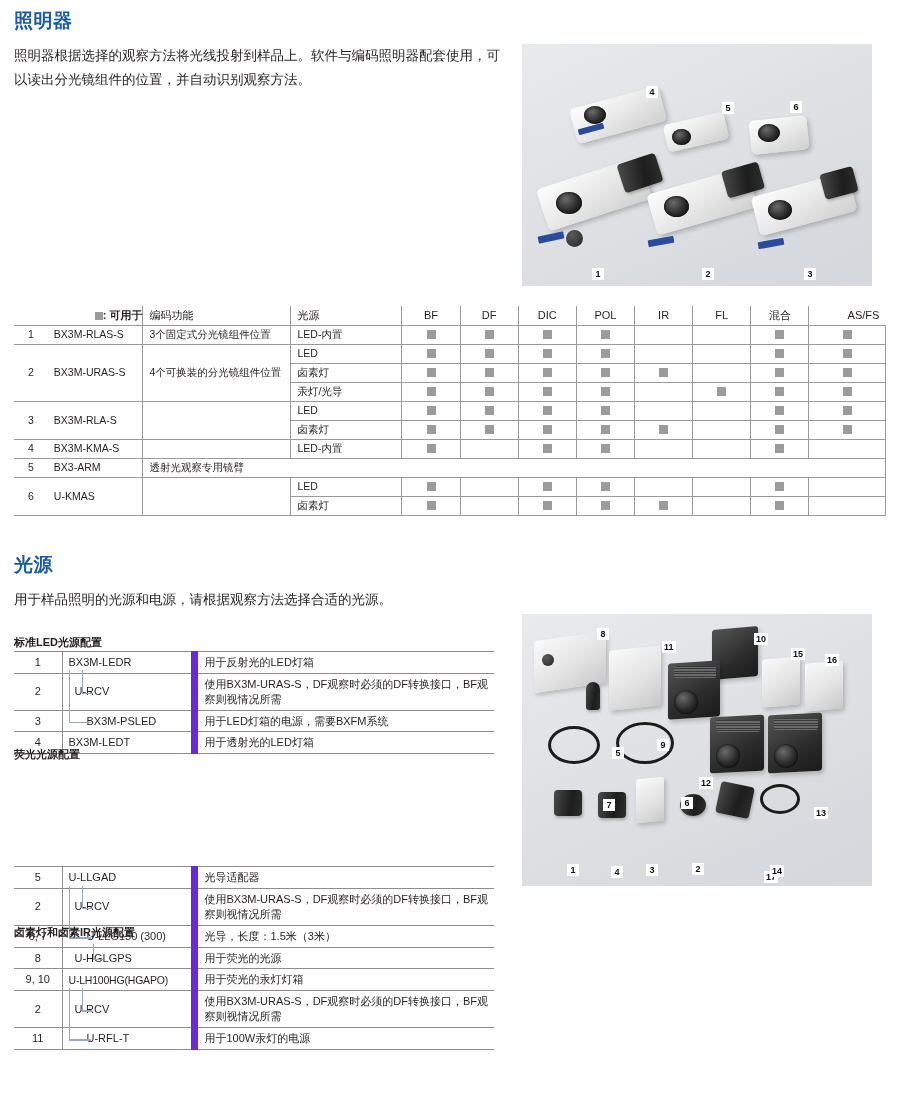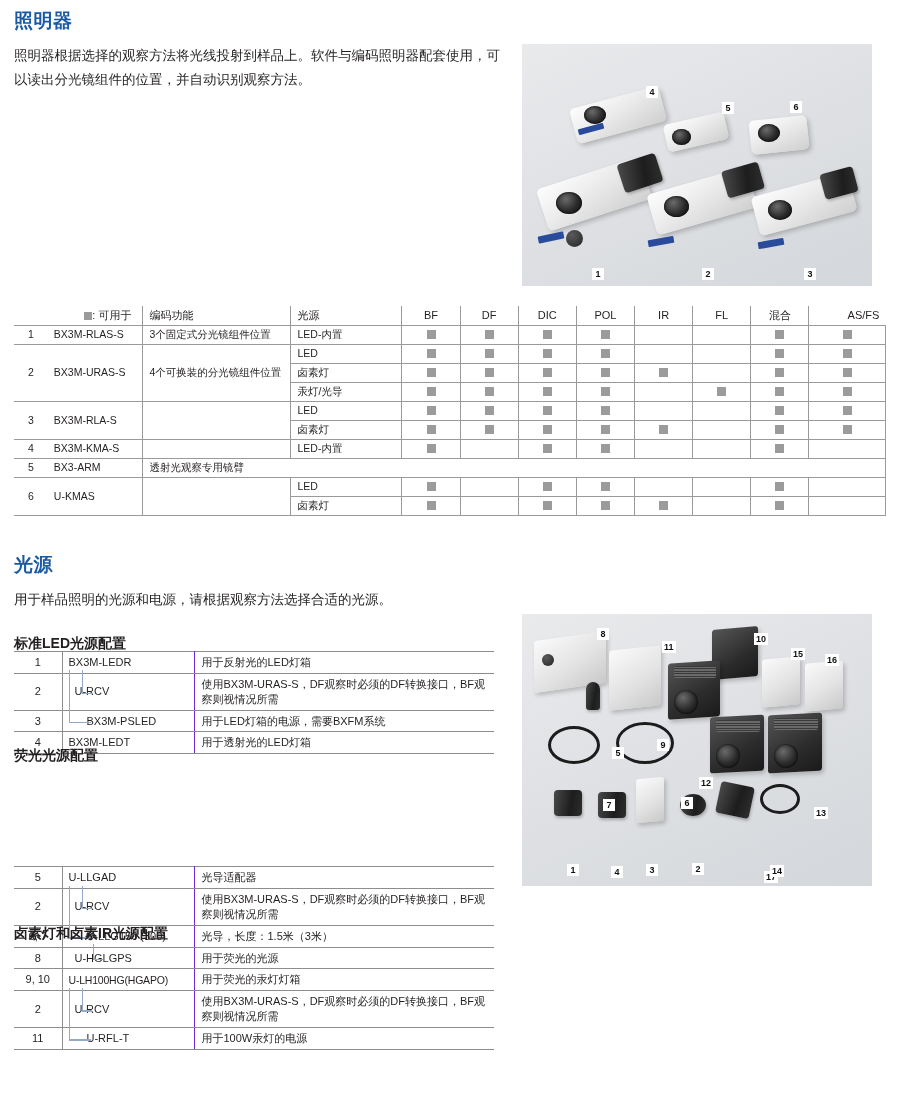--- a/index.html
+++ b/index.html
@@ -21,21 +21,21 @@
     font-weight:bold;
     letter-spacing:.5px;
   }
   .sec-desc {
     font-size:13.5px;
     line-height:1.75;
     color:#231f20;
     font-weight:500;
   }
   .sub-title {
-    font-size:14px;
+    font-size:11px;
     font-weight:bold;
     color:#231f20;
     margin-bottom:10px;
   }
 
   
   table { border-collapse:collapse; }
   .tbl td, .tbl th {
     border-top:1px solid #8d8d8d;
     border-bottom:1px solid #8d8d8d;
@@ -60,21 +60,21 @@
     line-height:1.15;
   }
   #tbl-illum .vl { border-left:1px solid #9a9a9a; }
   #tbl-illum .vr { border-right:1px solid #9a9a9a; }
   #tbl-illum thead td { font-size:11px; }
   #tbl-illum .c-no    { width:32px;  text-align:center; }
   #tbl-illum .c-model { width:90px;  padding-left:6px; }
   #tbl-illum .c-func  { width:140px; padding-left:6px; line-height:1.3; }
   #tbl-illum .c-src   { width:105px; padding-left:6px; }
   #tbl-illum .c-mk    { width:55px;  text-align:center; }
-  #tbl-illum .hdr-avail { text-align:right; padding-right:11px; }
+  #tbl-illum .hdr-avail { text-align:right; padding-right:0;font-weight:bold; }
   .swatch {
     display:inline-block; width:9px; height:9px;
     background:#9b9b9b; vertical-align:-1px;
   }
   .swatch-sm {
     display:inline-block; width:8px; height:8px;
     background:#9b9b9b; vertical-align:middle;
   }
 
   
@@ -89,21 +89,21 @@
     padding:3px 5px;
     line-height:1.35;
   }
   .cfg .c-no {
     width:48px; text-align:center;
     border-right:1px solid #8d8d8d;
   }
   .cfg .c-name {
     width:132px;
     position:relative;
-    border-right:1px solid #6d28d9;
+    border-right:7px solid #6d28d9;
     padding-left:6px;
     white-space:nowrap;
   }
   .cfg .c-desc { padding-left:7px; }
   .cfg .name-ind1 { padding-left:24px; }
   .cfg .name-ind2 { padding-left:12px; }
   .cfg .nm-tight { letter-spacing:-0.2px; font-size:10.5px; }
 
   
   .tree { position:absolute; background:#93a9c4; }

